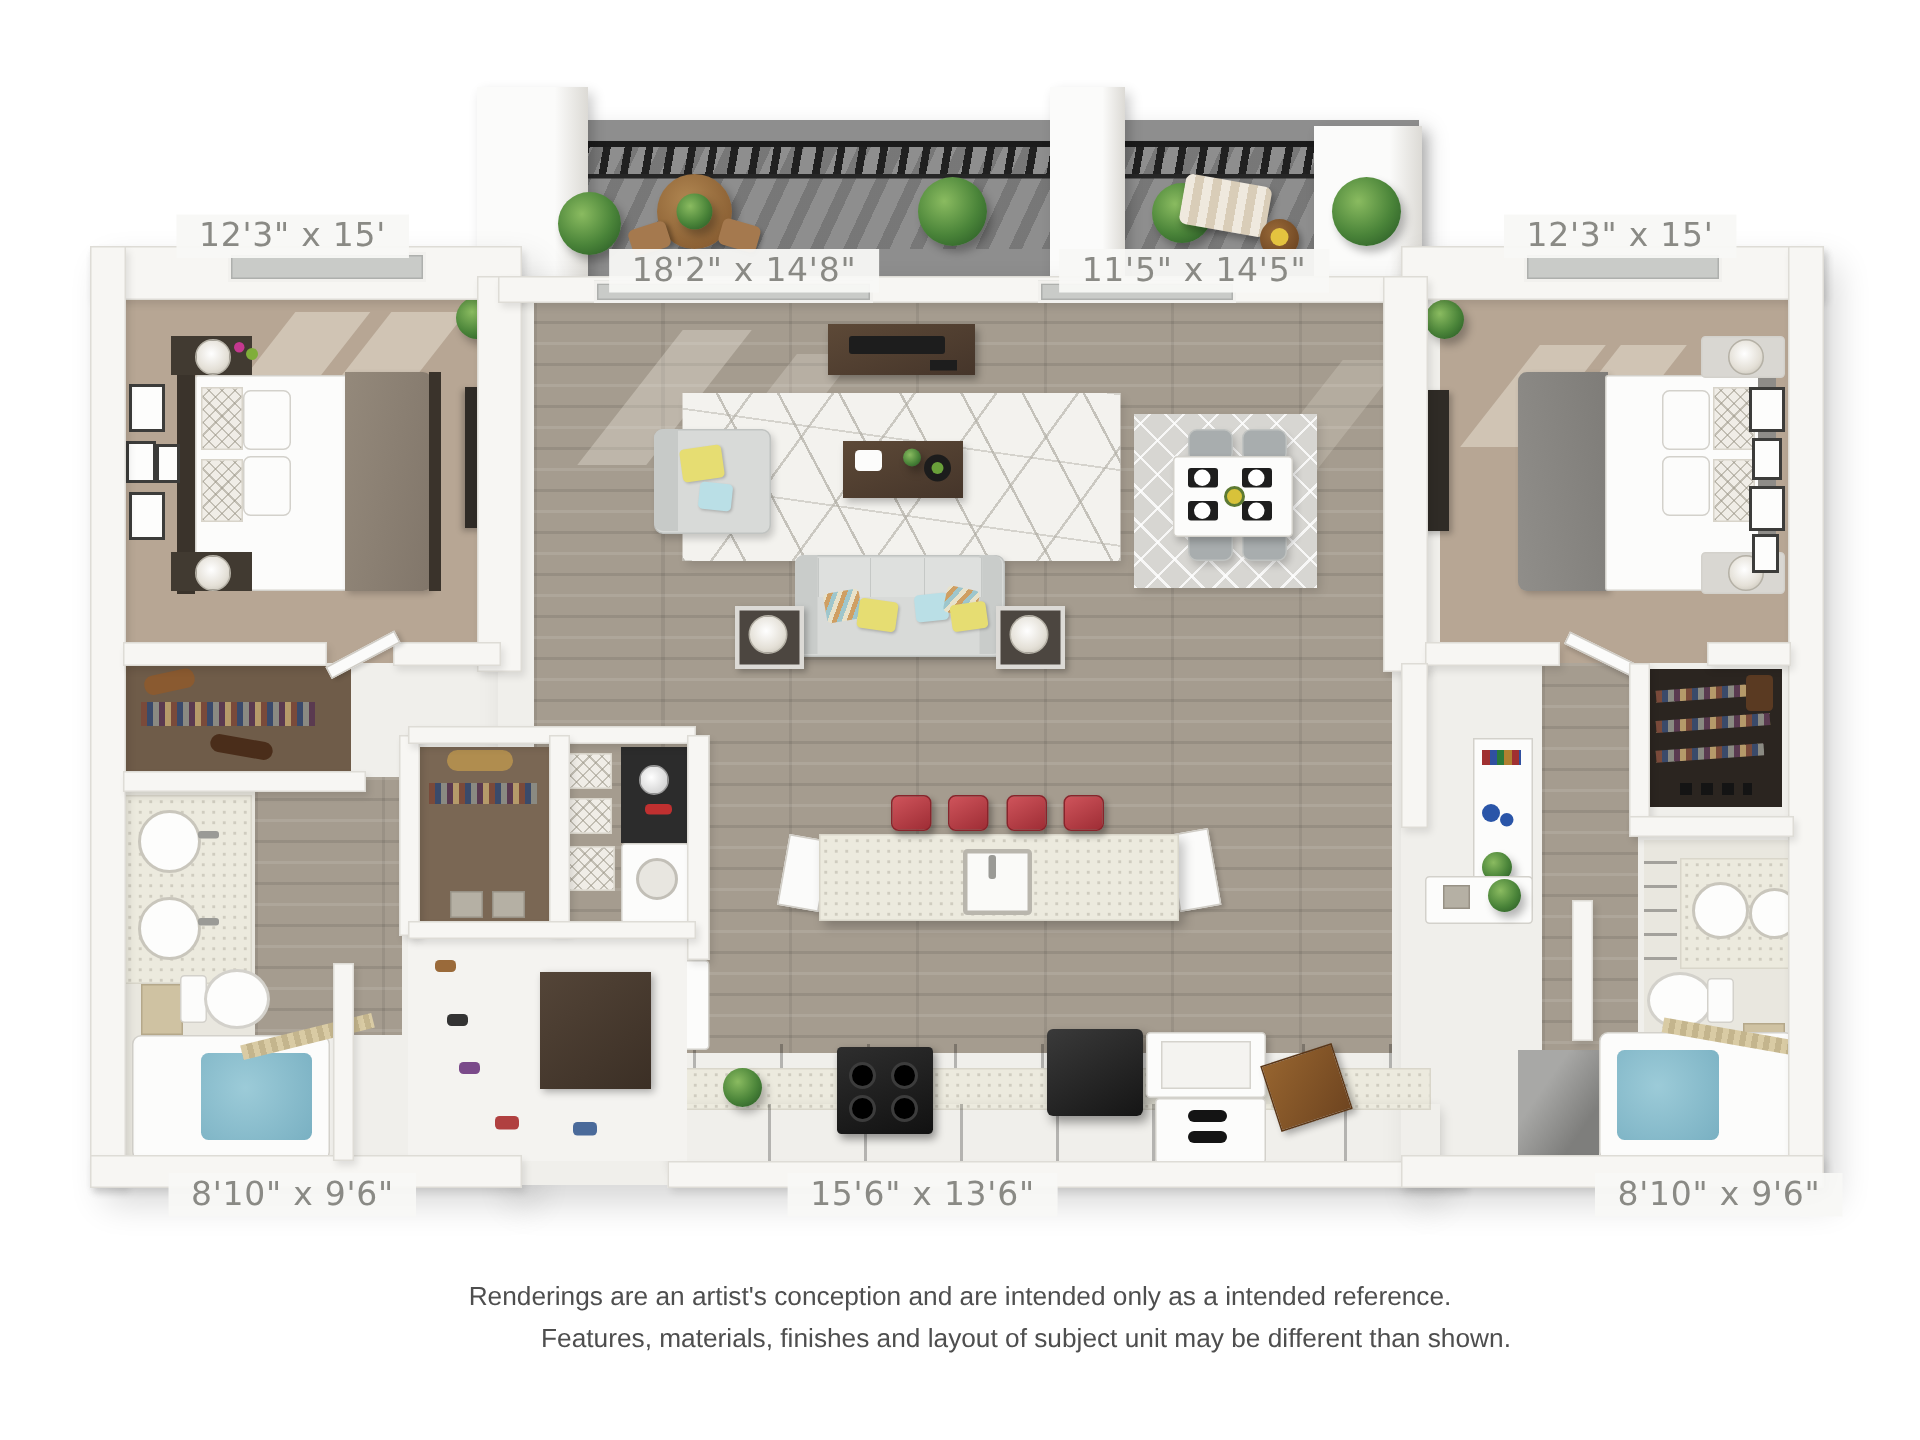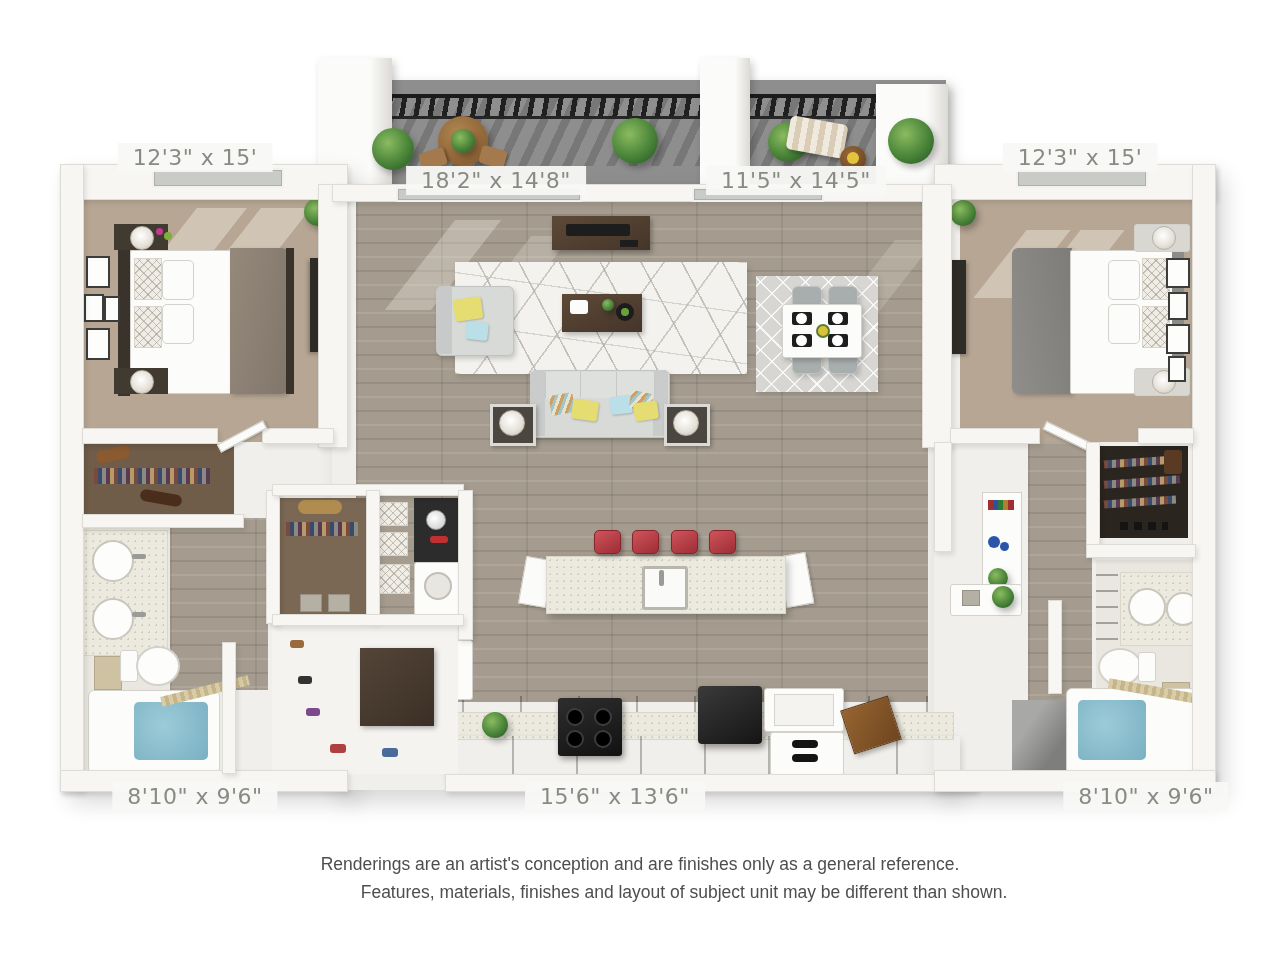--- a/index.html
+++ b/index.html
@@ -312,16 +312,16 @@
   <div class="wall" style="left:1048px;top:600px;width:12px;height:92px;"></div>
 
   <div class="chip" style="left:195px;top:143px;">12'3" x 15'</div>
   <div class="chip" style="left:496px;top:166px;">18'2" x 14'8"</div>
   <div class="chip" style="left:796px;top:166px;">11'5" x 14'5"</div>
   <div class="chip" style="left:1080px;top:143px;">12'3" x 15'</div>
   <div class="chip" style="left:195px;top:782px;">8'10" x 9'6"</div>
   <div class="chip" style="left:615px;top:782px;">15'6" x 13'6"</div>
   <div class="chip" style="left:1146px;top:782px;">8'10" x 9'6"</div>
 
-  <div class="disc" style="top:854px;">Renderings are an artist's conception and are finishes only as a general reference.</div>
+  <div class="disc" style="top:854px;">Renderings are an artist's conception and are intended only as a intended reference.</div>
   <div class="disc" style="top:882px;padding-left:44px;">Features, materials, finishes and layout of subject unit may be different than shown.</div>
 
 </div>
 
 </body></html>

